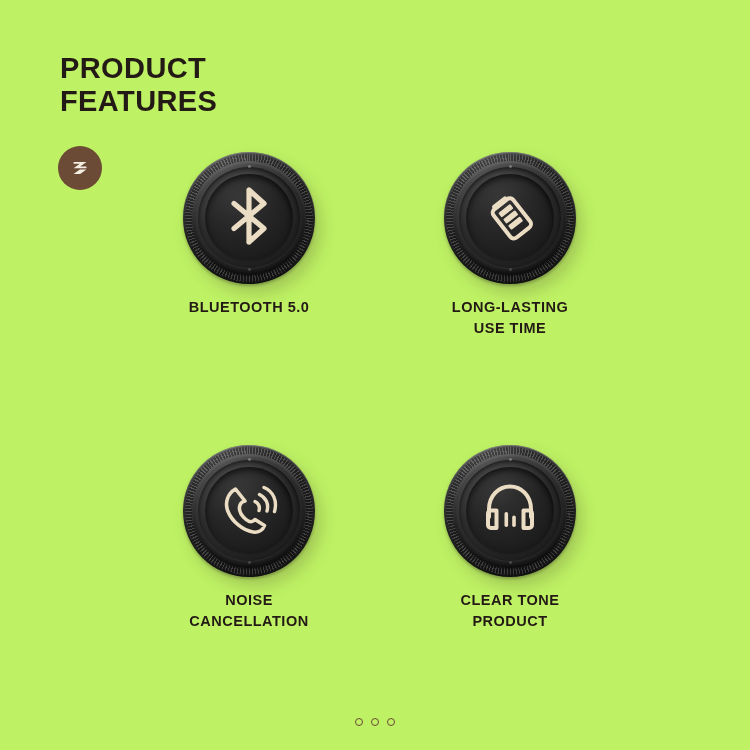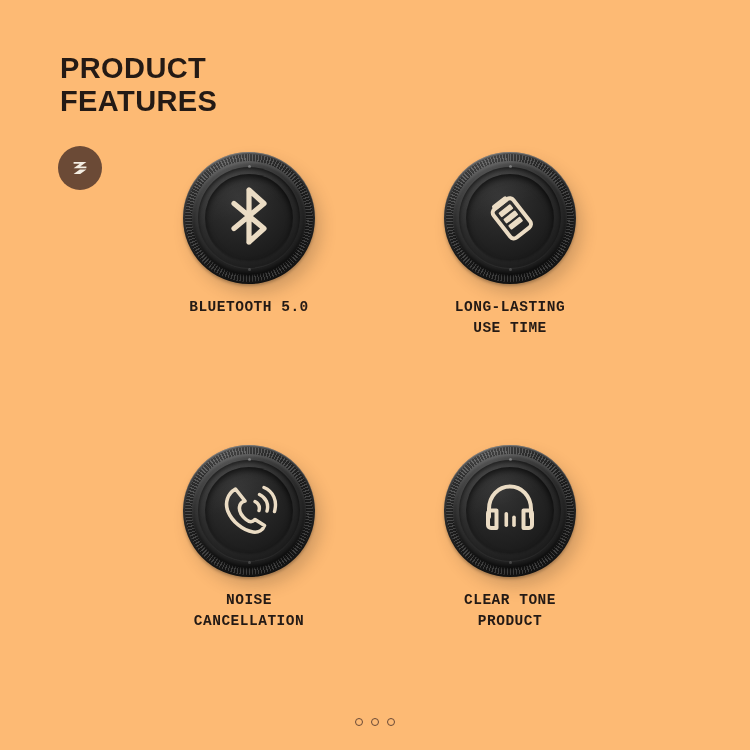--- a/index.html
+++ b/index.html
@@ -13,21 +13,21 @@
     font-family: "Liberation Sans", sans-serif;
     overflow: hidden;
     position: relative;
   }
 
   #slide {
     position: absolute;
     inset: 0;
     width: 750px;
     height: 750px;
-    background: #fdba74;
+    background: #bef264;
   }
 
   
   #header {
     position: absolute;
     left: 60px;
     top: 52px;
     width: 420px;
   }
   #page-title {
@@ -172,21 +172,21 @@
 
   
   .feature-label {
     margin-top: 8px;
     font-size: 14.5px;
     line-height: 21px;
     font-weight: 700;
     letter-spacing: 0.5px;
     color: #241A15;
     white-space: pre-line;
-    font-family: Liberation Mono, monospace;
+    font-family: Liberation Sans, sans-serif;
   }
 
   
   #pagination-dots {
     position: absolute;
     left: 0;
     right: 0;
     bottom: 24px;
     display: flex;
     justify-content: center;

